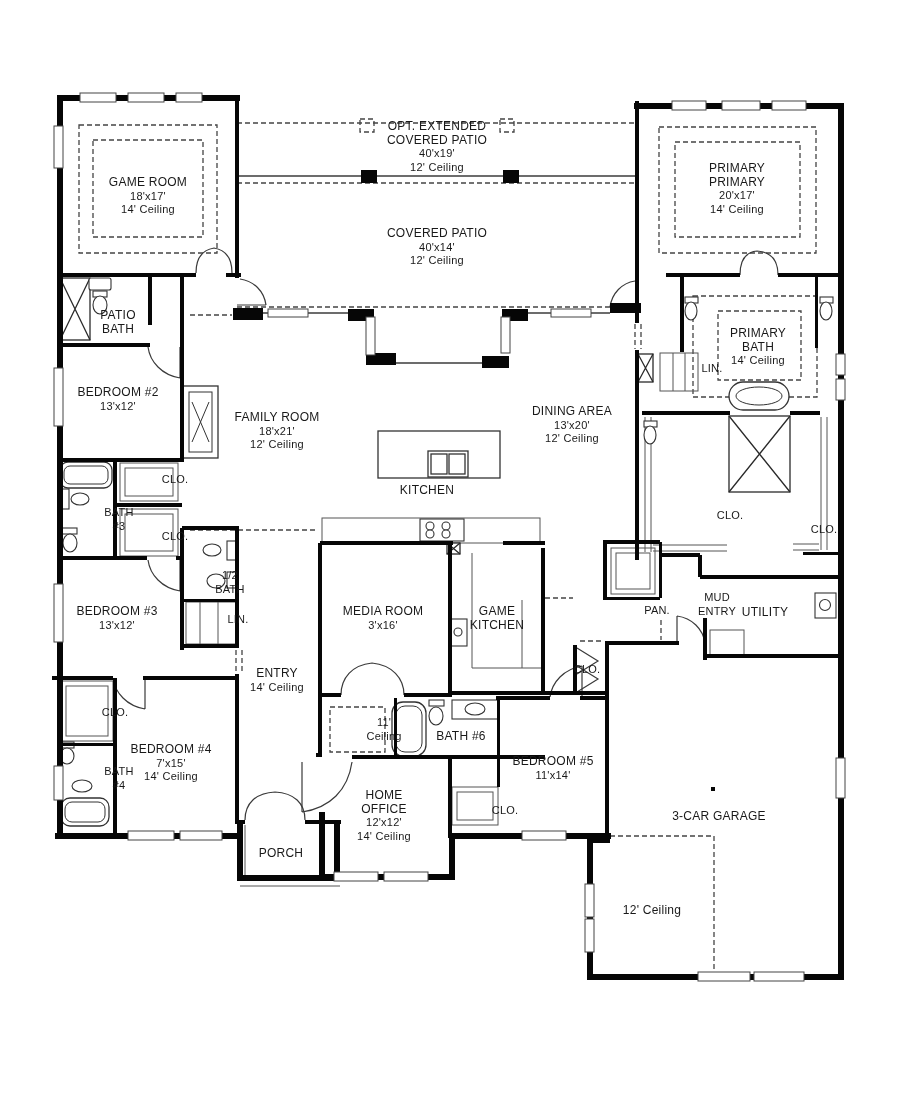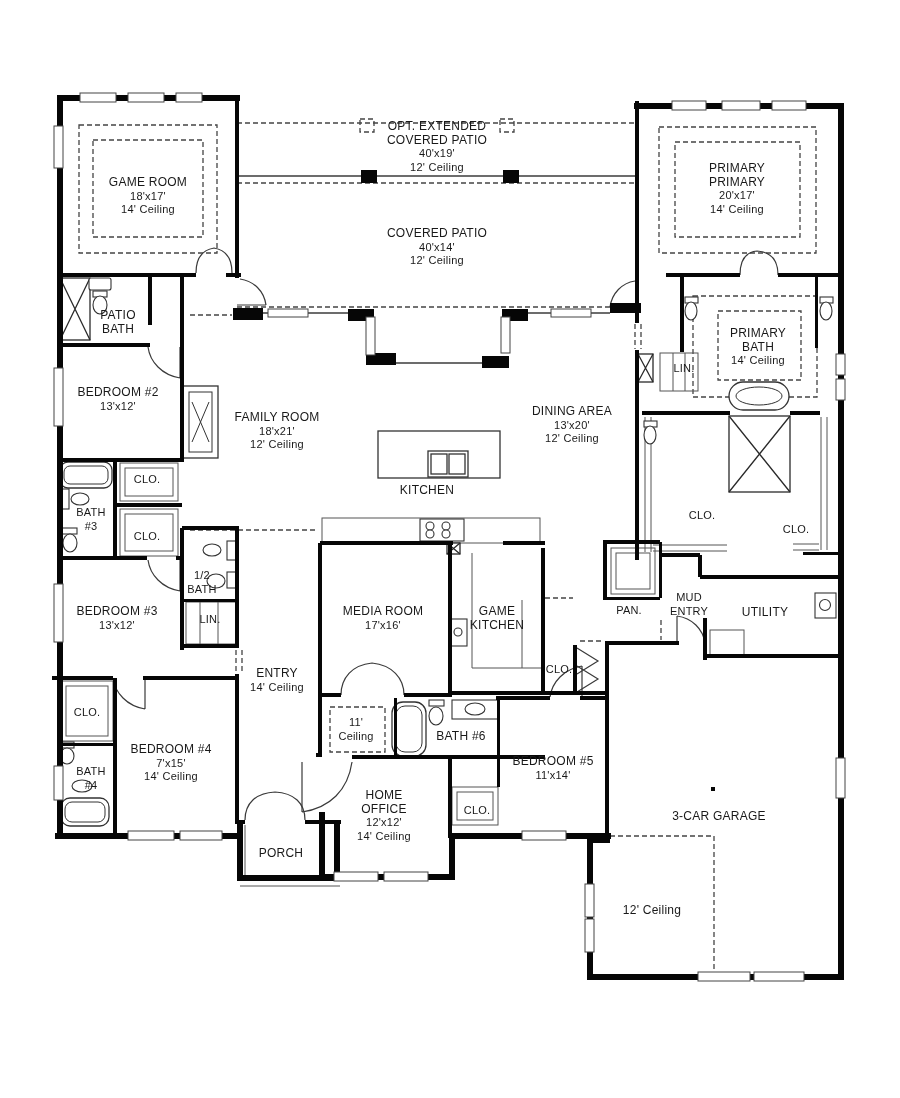--- a/index.html
+++ b/index.html
@@ -3,21 +3,21 @@
 <meta charset="utf-8">
 <style>
   html,body{margin:0;padding:0;background:#fff;}
   .stage{position:relative;width:900px;height:1098px;background:#fff;overflow:hidden;
          font-family:"Liberation Sans",sans-serif;}
   svg{position:absolute;left:0;top:0;}
   .lbl{position:absolute;transform:translate(-50%,-50%);text-align:center;
        color:#191919;font-size:12px;line-height:13.5px;letter-spacing:.25px;white-space:nowrap;}
   .lbl .ln{display:block;}
   .lbl .sub{font-size:11px;}
-  .sm{font-size:11px;letter-spacing:.2px;}
+  .sm{font-size:11px;letter-spacing:.2px;margin-left:28px;}
 </style>
 </head>
 <body>
 
 <div class="stage">
 
 <svg width="900" height="1098" viewBox="0 0 900 1098">
 
   <g stroke="#3c3c3c" stroke-width="1.5" fill="none">
     <path d="M237,176 H637 M237,313 H350 M528,313 H610 M396,363 H483"></path>
@@ -297,21 +297,21 @@
 </div>
 <div class="lbl" style="left:427px;top:491px">
   <span>KITCHEN</span>
 </div>
 <div class="lbl sm" style="left:202px;top:582px">
   <span class="ln">1/2</span>
   <span class="ln">BATH</span>
 </div>
 <div class="lbl" style="left:383px;top:618px">
   <span class="ln">MEDIA ROOM</span>
-  <span class="ln sub">17'x16'</span>
+  <span class="ln sub">3'x16'</span>
 </div>
 <div class="lbl" style="left:497px;top:618px">
   <span class="ln">GAME</span>
   <span class="ln">KITCHEN</span>
 </div>
 <div class="lbl sm" style="left:629px;top:611px">
   <span>PAN.</span>
 </div>
 <div class="lbl sm" style="left:689px;top:604px">
   <span class="ln">MUD</span>

